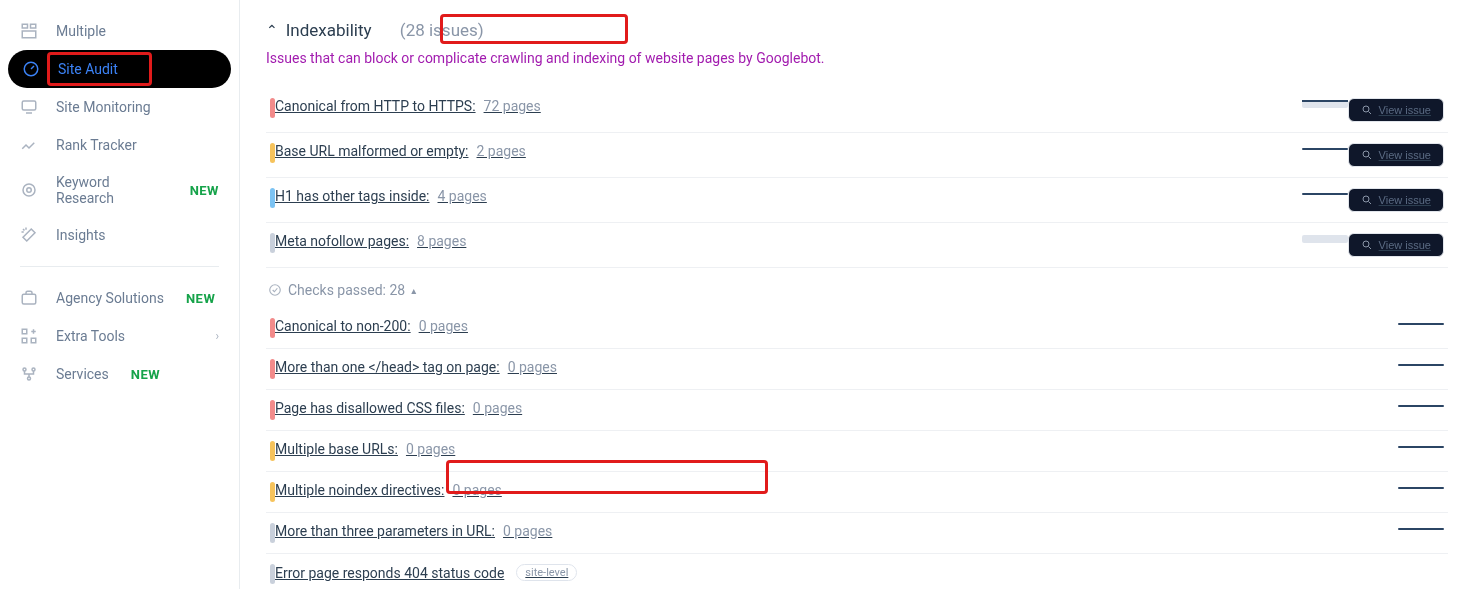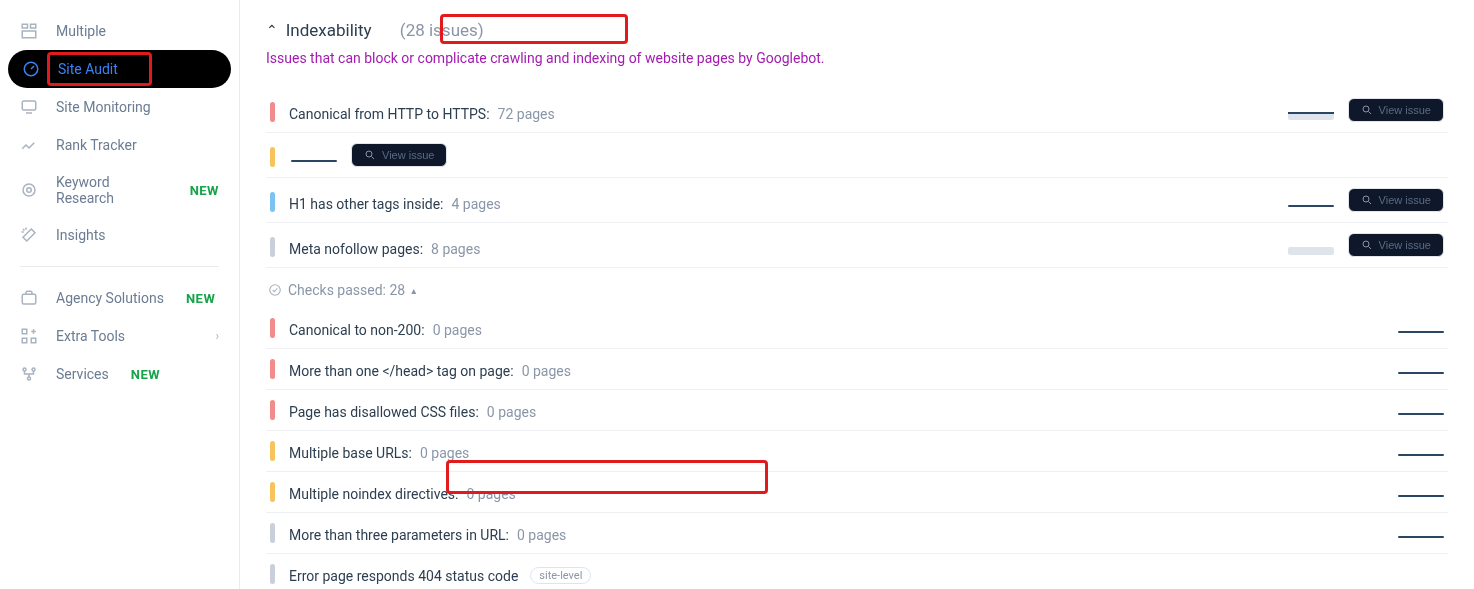--- a/index.html
+++ b/index.html
@@ -12,21 +12,21 @@
 .sidebar-item .label { font-size: 14px; }
 .sidebar-item .badge-new { font-size: 13px; font-weight: 700; color: #16a34a; letter-spacing: 0.5px; margin-left: 4px; }
 .sidebar-item .chevron { margin-left: auto; color: #aab3c0; font-size: 12px; }
 .sidebar-divider { height: 1px; background: #e8ecef; margin: 12px 20px; }
 .main { flex: 1; padding: 20px 26px; overflow: auto; }
 .section-header { display: flex; align-items: center; gap: 8px; margin-bottom: 10px; }
 .section-header .chev { font-size: 14px; color: #2c3e50; }
 .section-title { font-size: 17px; color: #2c3e50; font-weight: 400; }
 .section-count { color: #8a96a8; margin-left: 24px; }
 .section-desc { color: #a21caf; font-size: 14px; margin-bottom: 22px; }
-.issue-row { display: flex; align-items: flex-end; padding: 10px 4px; border-bottom: 1px solid #eef0f3; gap: 14px; }
+.issue-row { display: flex; align-items: flex-start; padding: 10px 4px; border-bottom: 1px solid #eef0f3; gap: 0; text-decoration: underline; }
 .issue-row:first-of-type { border-top: 1px solid #eef0f3; }
 .severity { width: 5px; height: 20px; border-radius: 3px; flex-shrink: 0; }
 .sev-red { background: #f28b8b; }
 .sev-orange { background: #f6c35c; }
 .sev-blue { background: #7cc3f3; }
 .sev-gray { background: #c9d0db; }
 .issue-label { color: #2c3e50; font-size: 14px; }
 .issue-count { color: #8a96a8; font-size: 14px; margin-left: 4px; }
 .issue-text { flex: 1; display: flex; align-items: center; gap: 4px; }
 .sitebadge { border: 1px solid #dfe4ec; color: #8a96a8; font-size: 11px; padding: 1px 8px; border-radius: 10px; margin-left: 8px; }
@@ -165,20 +165,24 @@
       <button class="view-btn">
             <svg class="mag" viewBox="0 0 24 24" fill="none" stroke="#8a96a8" stroke-width="2">
               <circle cx="10" cy="10" r="6"></circle>
               <path d="M20 20l-5-5"></path>
             </svg>
             <span>View issue</span>
           </button>
     </div>
     <div class="issue-row">
       <div class="severity sev-orange"></div>
+      <div class="issue-text">
+            <span class="issue-label">Base URL malformed or empty:</span>
+            <span class="issue-count">2 pages</span>
+          </div>
       <div class="spark">
             <div class="spark-line"></div>
           </div>
       <button class="view-btn">
             <svg class="mag" viewBox="0 0 24 24" fill="none" stroke="#8a96a8" stroke-width="2">
               <circle cx="10" cy="10" r="6"></circle>
               <path d="M20 20l-5-5"></path>
             </svg>
             <span>View issue</span>
           </button>

